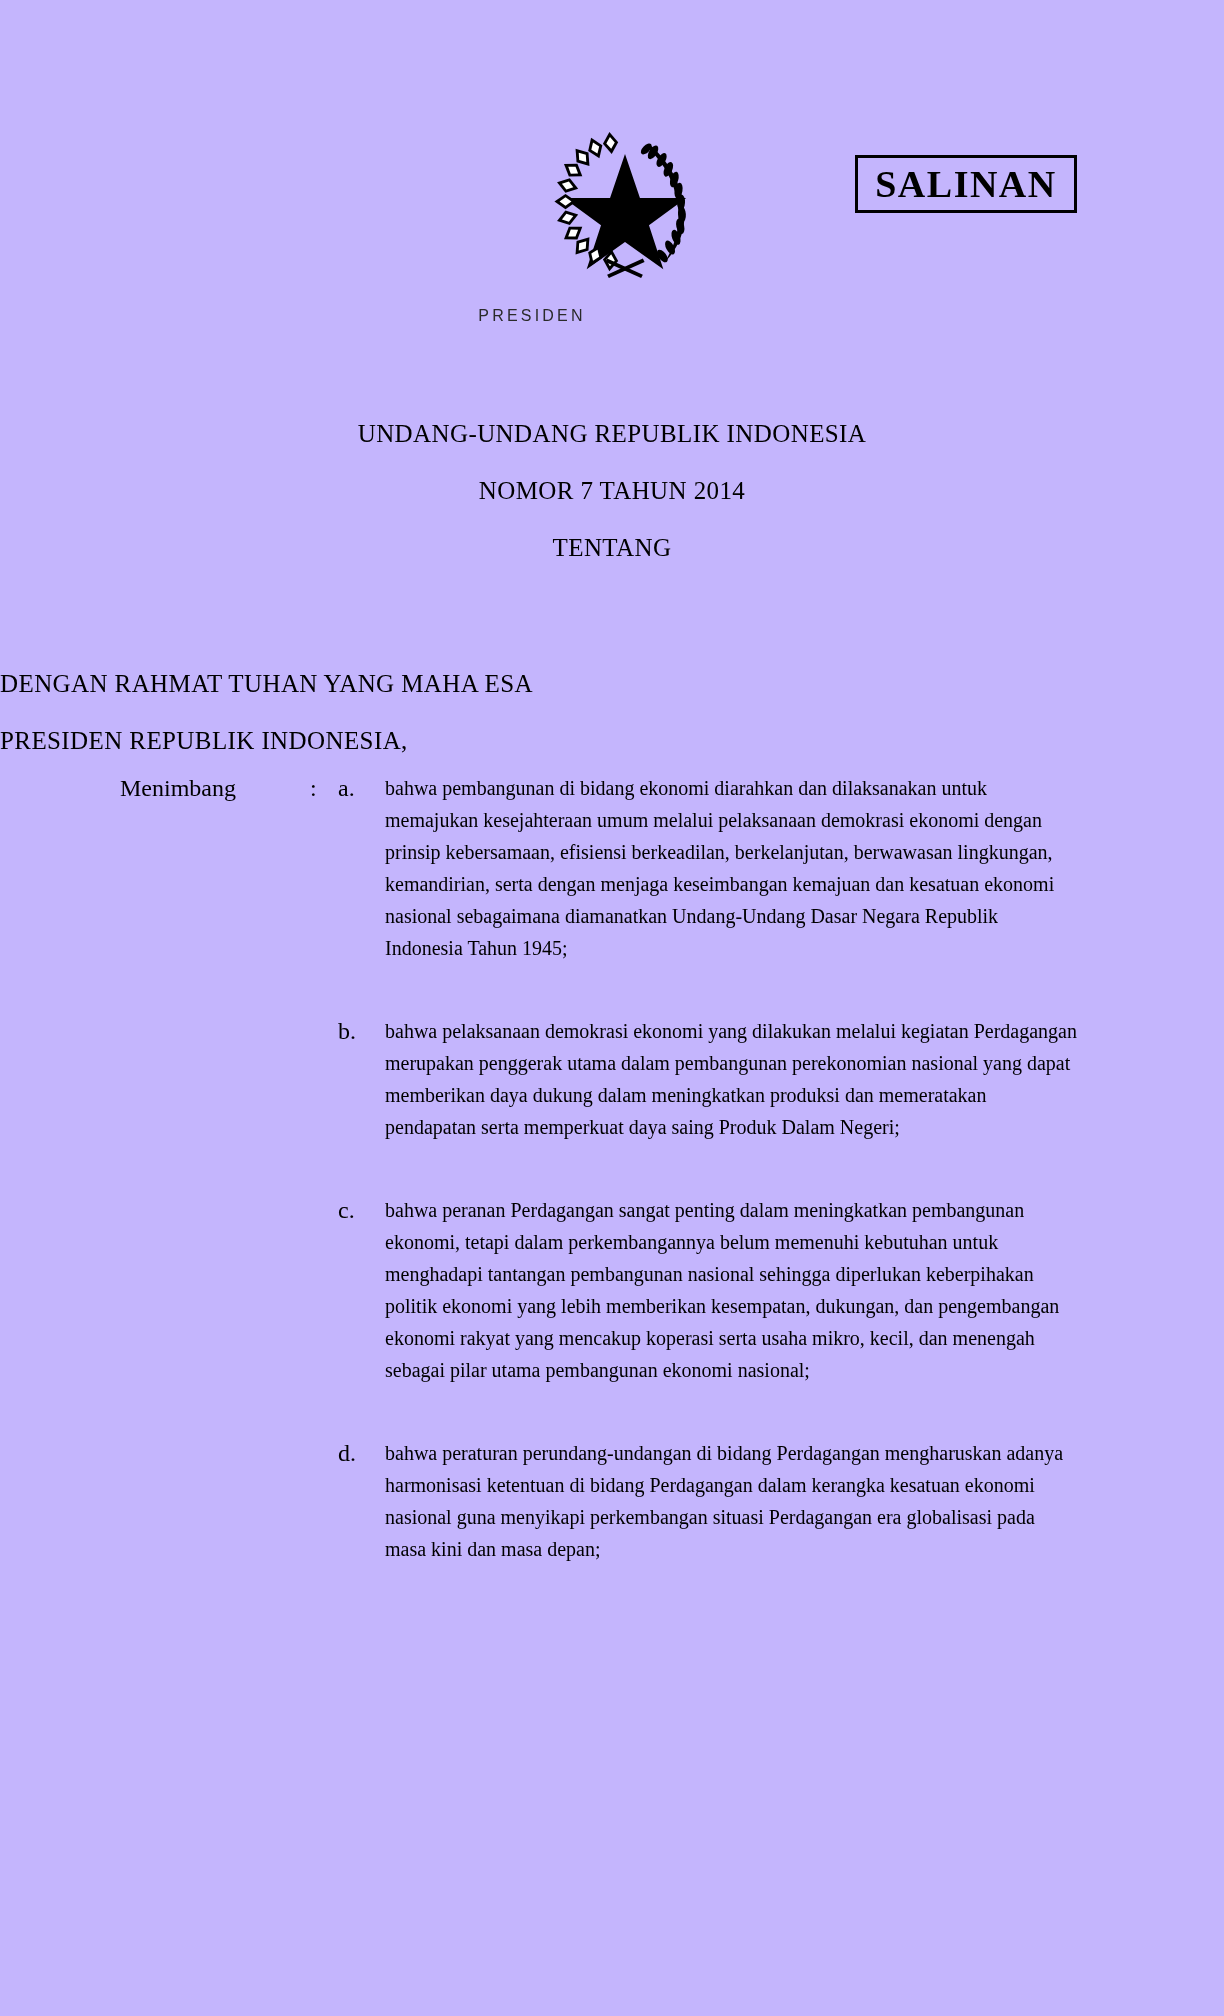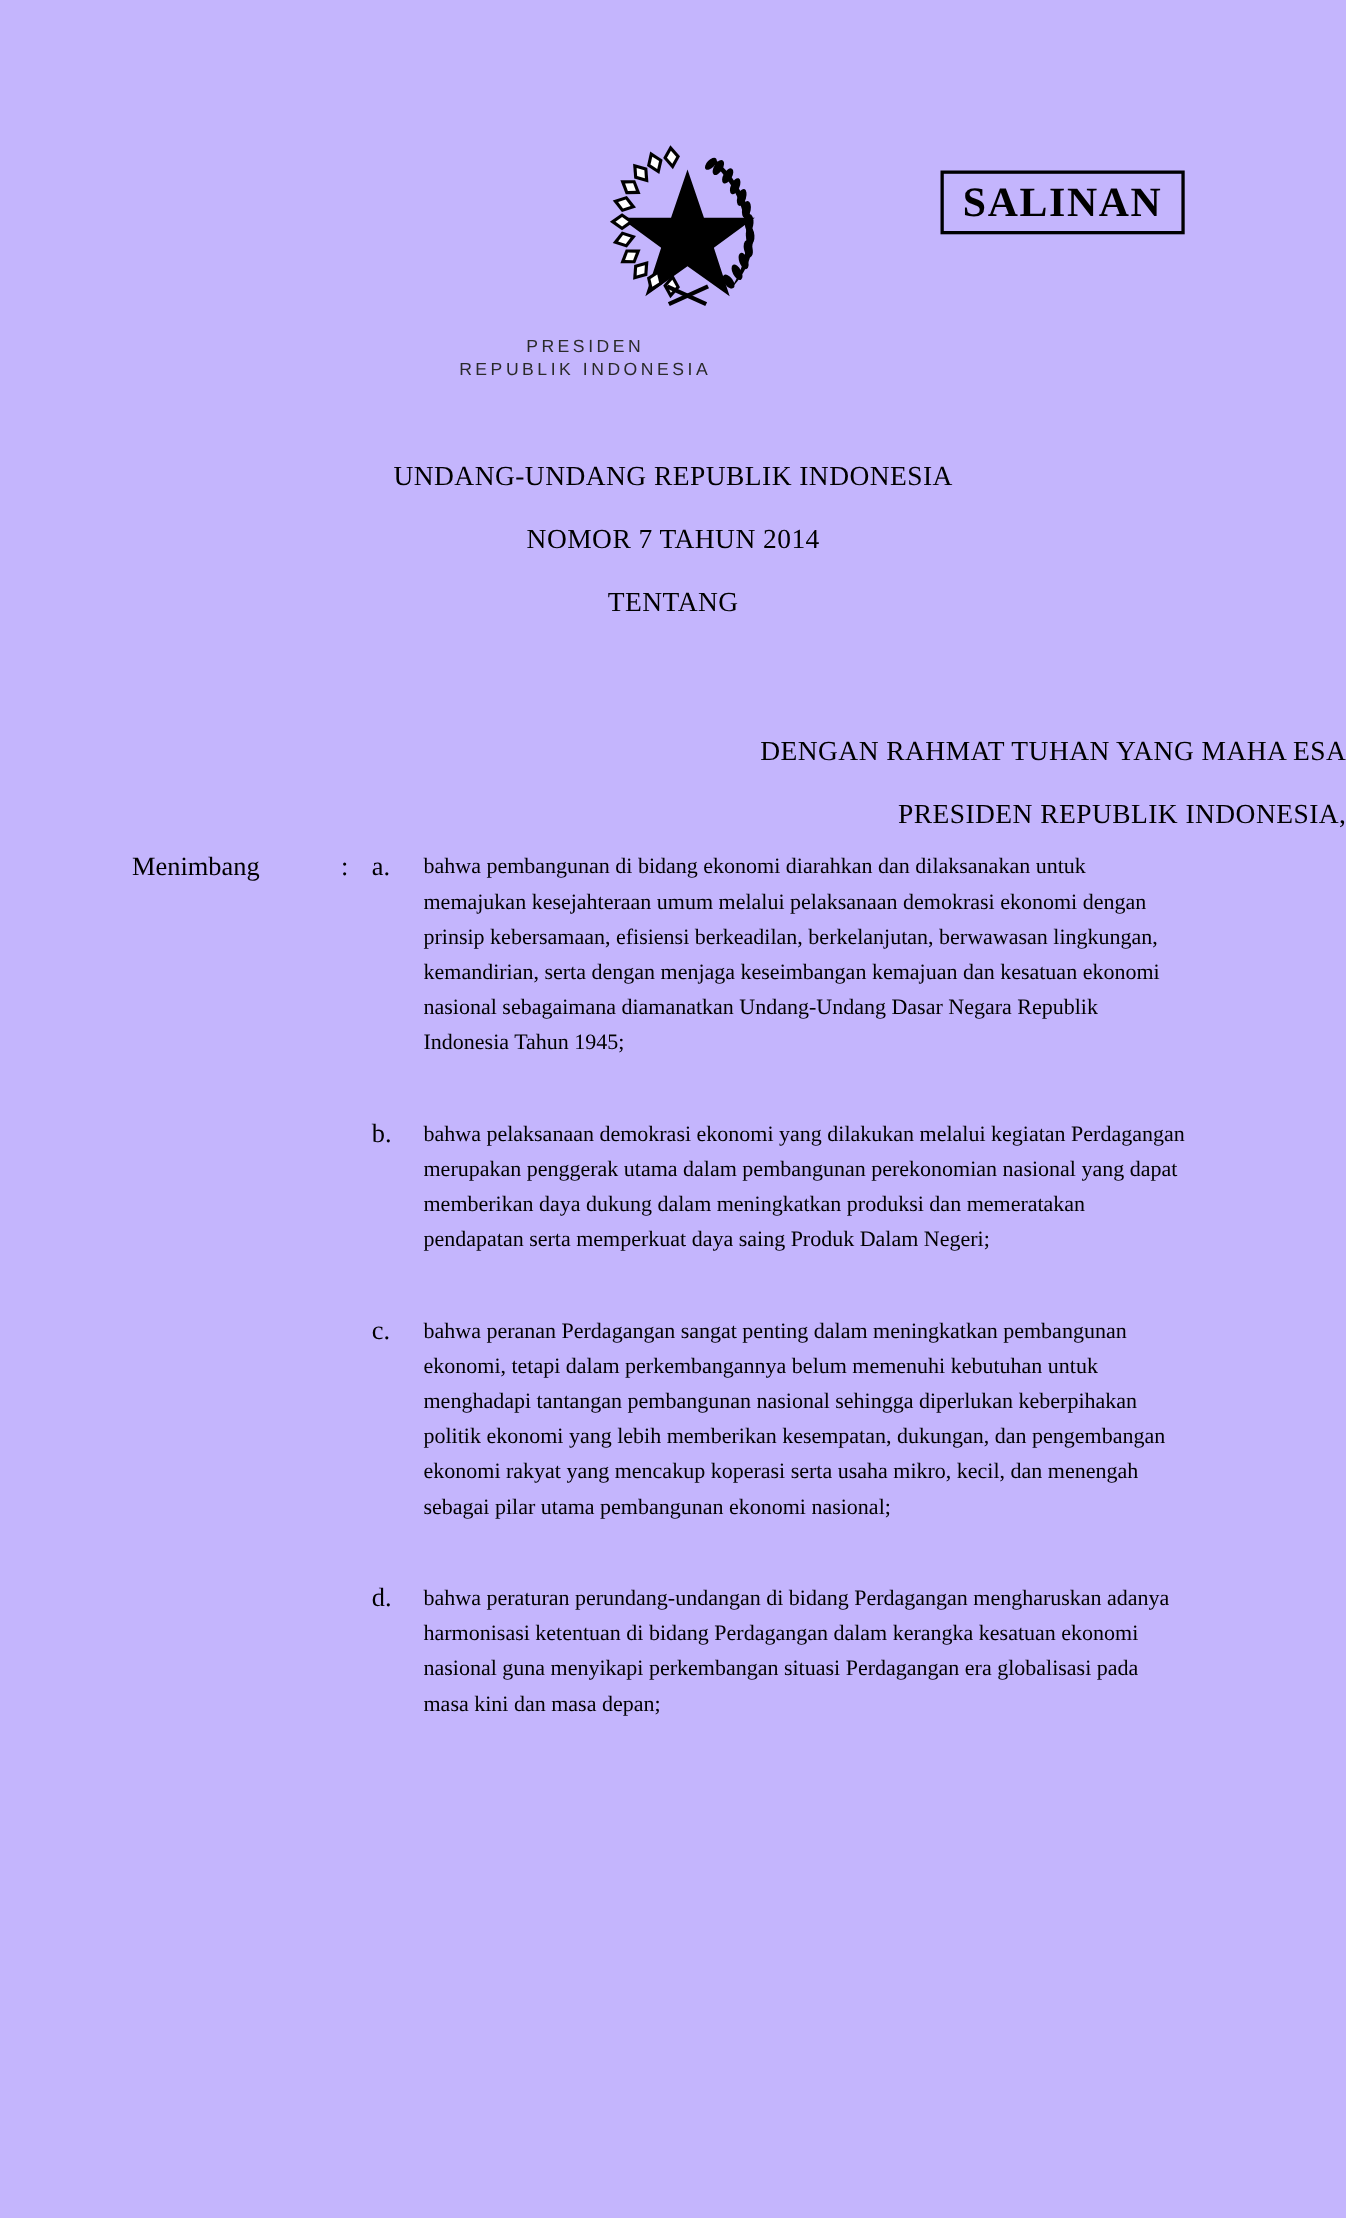--- a/index.html
+++ b/index.html
@@ -87,21 +87,21 @@
     line-height: 57px;
     letter-spacing: 0.4px;
   }
 
   
   .preamble {
     position: absolute;
     left: 0;
     top: 655px;
     width: 1224px;
-    text-align: right;
+    text-align: left;
   }
   .preamble-line {
     font-size: 25px;
     line-height: 57px;
     letter-spacing: 0.4px;
   }
 
   
   .considerations {
     position: absolute;
@@ -264,21 +264,20 @@
         </g>
       </svg>
     </div>
 
     <div class="salinan-box">
       <span class="salinan-text">SALINAN</span>
     </div>
 
     <div class="presiden-caption">
       <span class="l1">PRESIDEN</span>
-      <span class="l2">REPUBLIK INDONESIA</span>
     </div>
   </div>
 
   <div class="title-block">
     <div class="title-line">UNDANG-UNDANG REPUBLIK INDONESIA</div>
     <div class="title-line">NOMOR 7 TAHUN 2014</div>
     <div class="title-line">TENTANG</div>
   </div>
 
   <div class="preamble">

